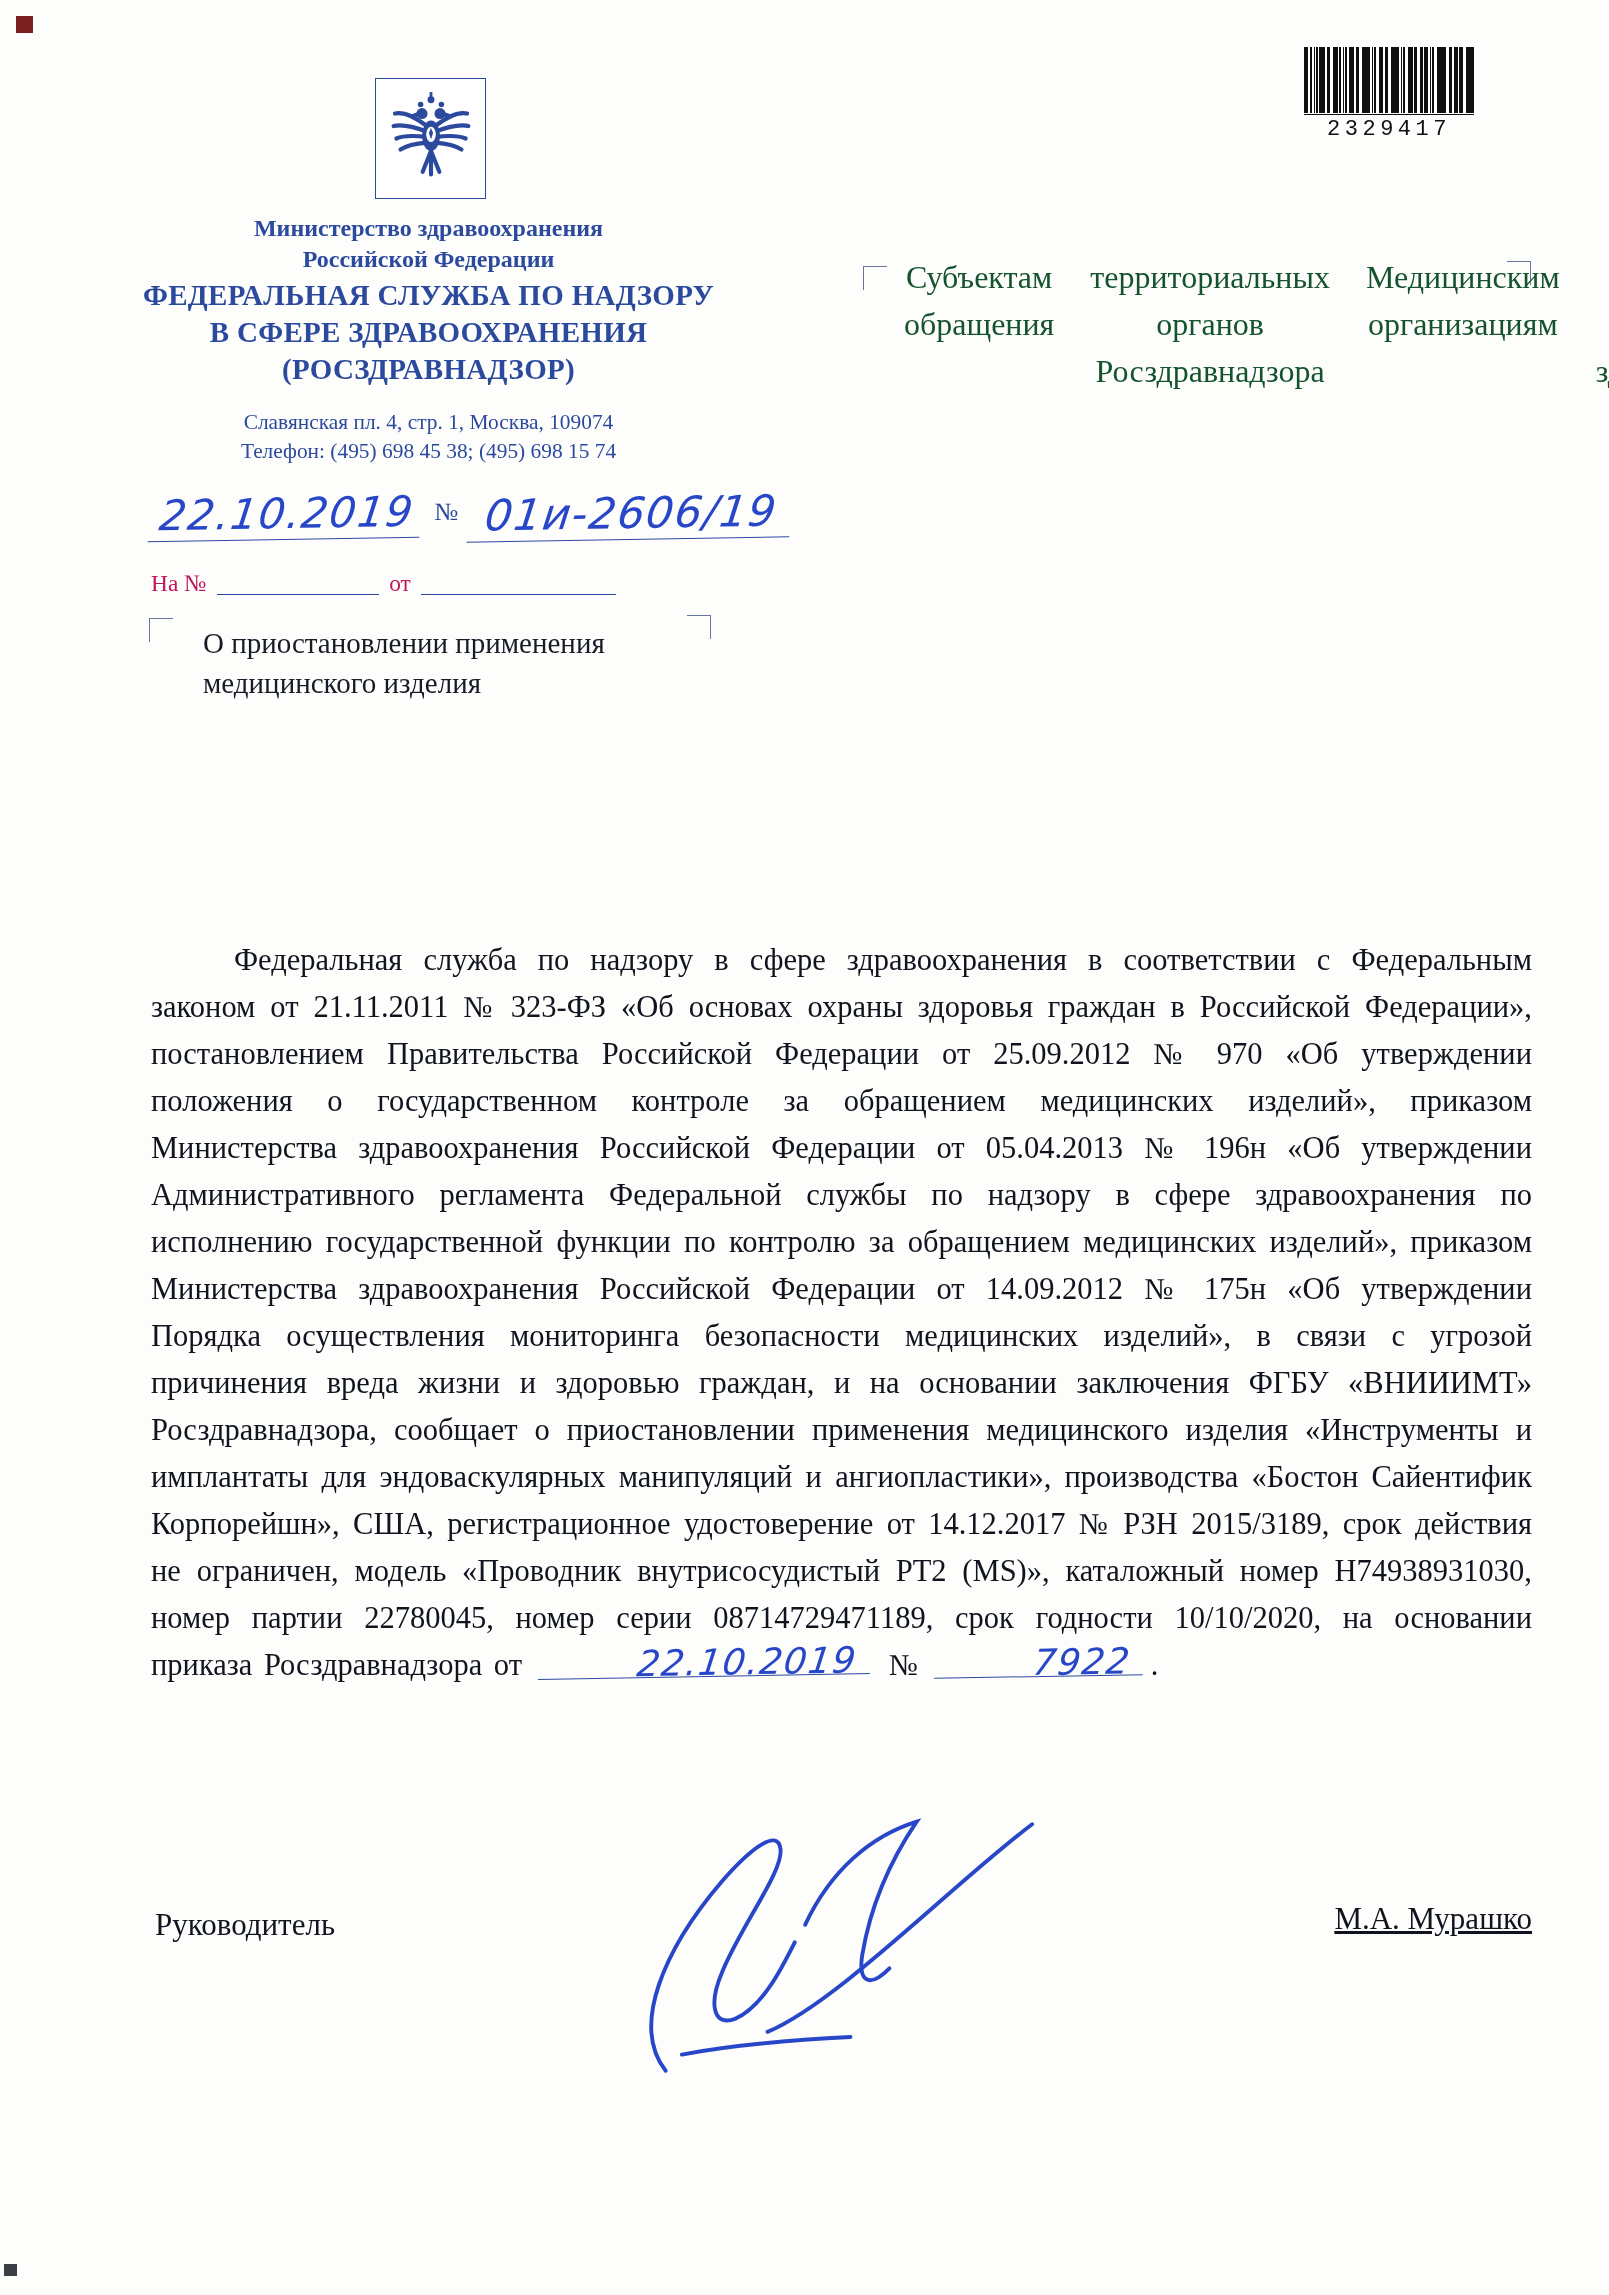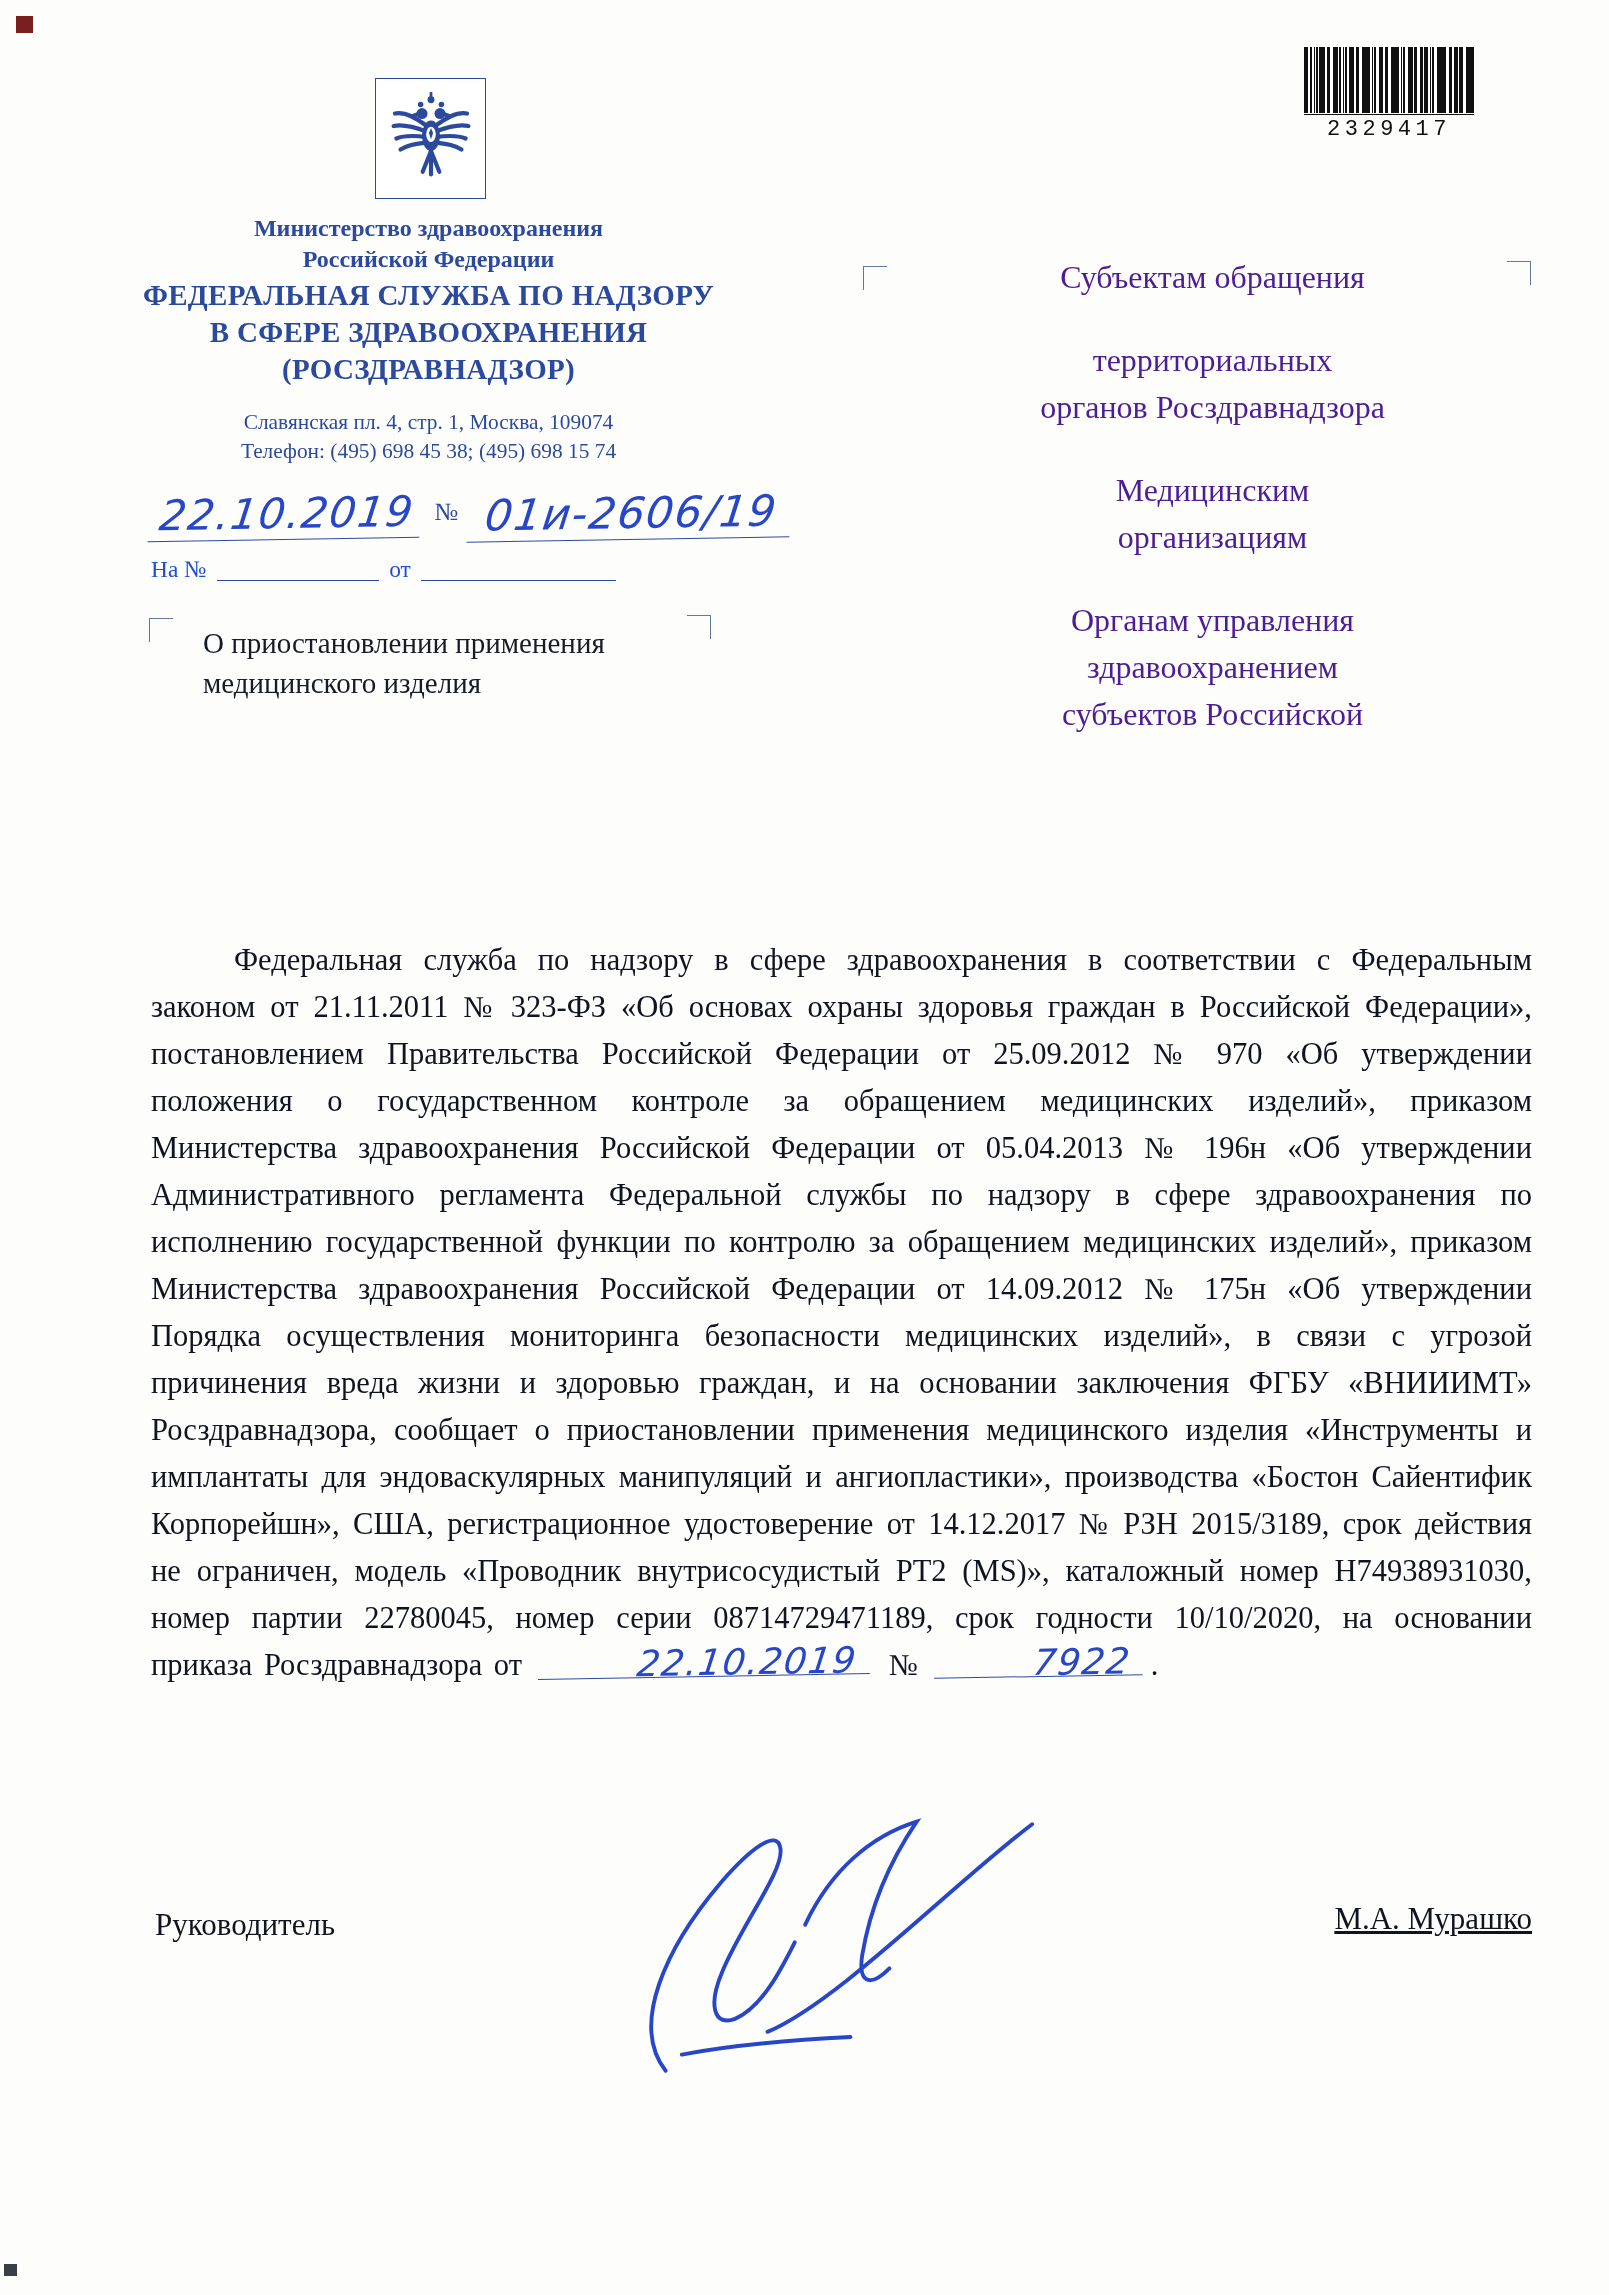--- a/index.html
+++ b/index.html
@@ -54,39 +54,39 @@
   .hw{
     font-family:"DejaVu Sans", sans-serif;
     font-style:italic;color:#2847c8;display:inline-block;
     transform:skewX(-8deg) rotate(-1deg);letter-spacing:1.3px;
   }
   .date-line{position:absolute;left:151px;top:488px;white-space:nowrap;}
   .hw-date{font-size:42px;border-bottom:1.9px solid #2b4a9e;padding:0 9px 1.3px;}
   .hw-docnum{font-size:43px;border-bottom:1.9px solid #2b4a9e;padding:0 15.6px 1.3px;}
   .printed-no{color:#2b4a9e;font-size:25px;margin:0 11.7px;vertical-align:7.8px;}
 
-  .ref-line{position:absolute;left:151px;top:556px;color:#1d4ed8;font-size:23.4px;white-space:nowrap;}
+  .ref-line{position:absolute;left:151px;top:570px;color:#be185d;font-size:23.4px;white-space:nowrap;}
   .blank{display:inline-block;border-bottom:1.9px solid #2b4a9e;height:22px;vertical-align:-3.9px;margin:0 10.4px;}
   .blank-1{width:162px;}
   .blank-2{width:195px;}
 
   .subject{position:absolute;left:203px;top:623px;font-size:29px;line-height:40px;color:#171b27;}
 
   
   .corner{position:absolute;width:23.4px;height:23.4px;border:0 solid #68769b;}
   .c-subj-l{left:149px;top:618px;border-left-width:1.9px;border-top-width:1.9px;}
   .c-subj-r{left:687px;top:615px;border-right-width:1.9px;border-top-width:1.9px;}
   .c-addr-l{left:863px;top:266px;border-left-width:1.9px;border-top-width:1.9px;}
   .c-addr-r{left:1507px;top:261px;border-right-width:1.9px;border-top-width:1.9px;}
 
   
   .addressees{
     position:absolute;left:904px;top:254px;width:617px;
-    display:flex;flex-direction:column;gap:36px;
-    font-size:32px;line-height:47px;color:#4c1d95;text-align:center;
+    display:flex;flex-direction:row;gap:36px;
+    font-size:32px;line-height:47px;color:#14532d;text-align:center;
   }
 
   
   .body-text{
     position:absolute;left:151px;top:906px;width:1381px;
     font-size:30.5px;line-height:47px;text-align:justify;text-indent:83px;
     color:#10141f;word-spacing:3.9px;
   }
   .hw-inline{
     font-size:36px;line-height:26px;

